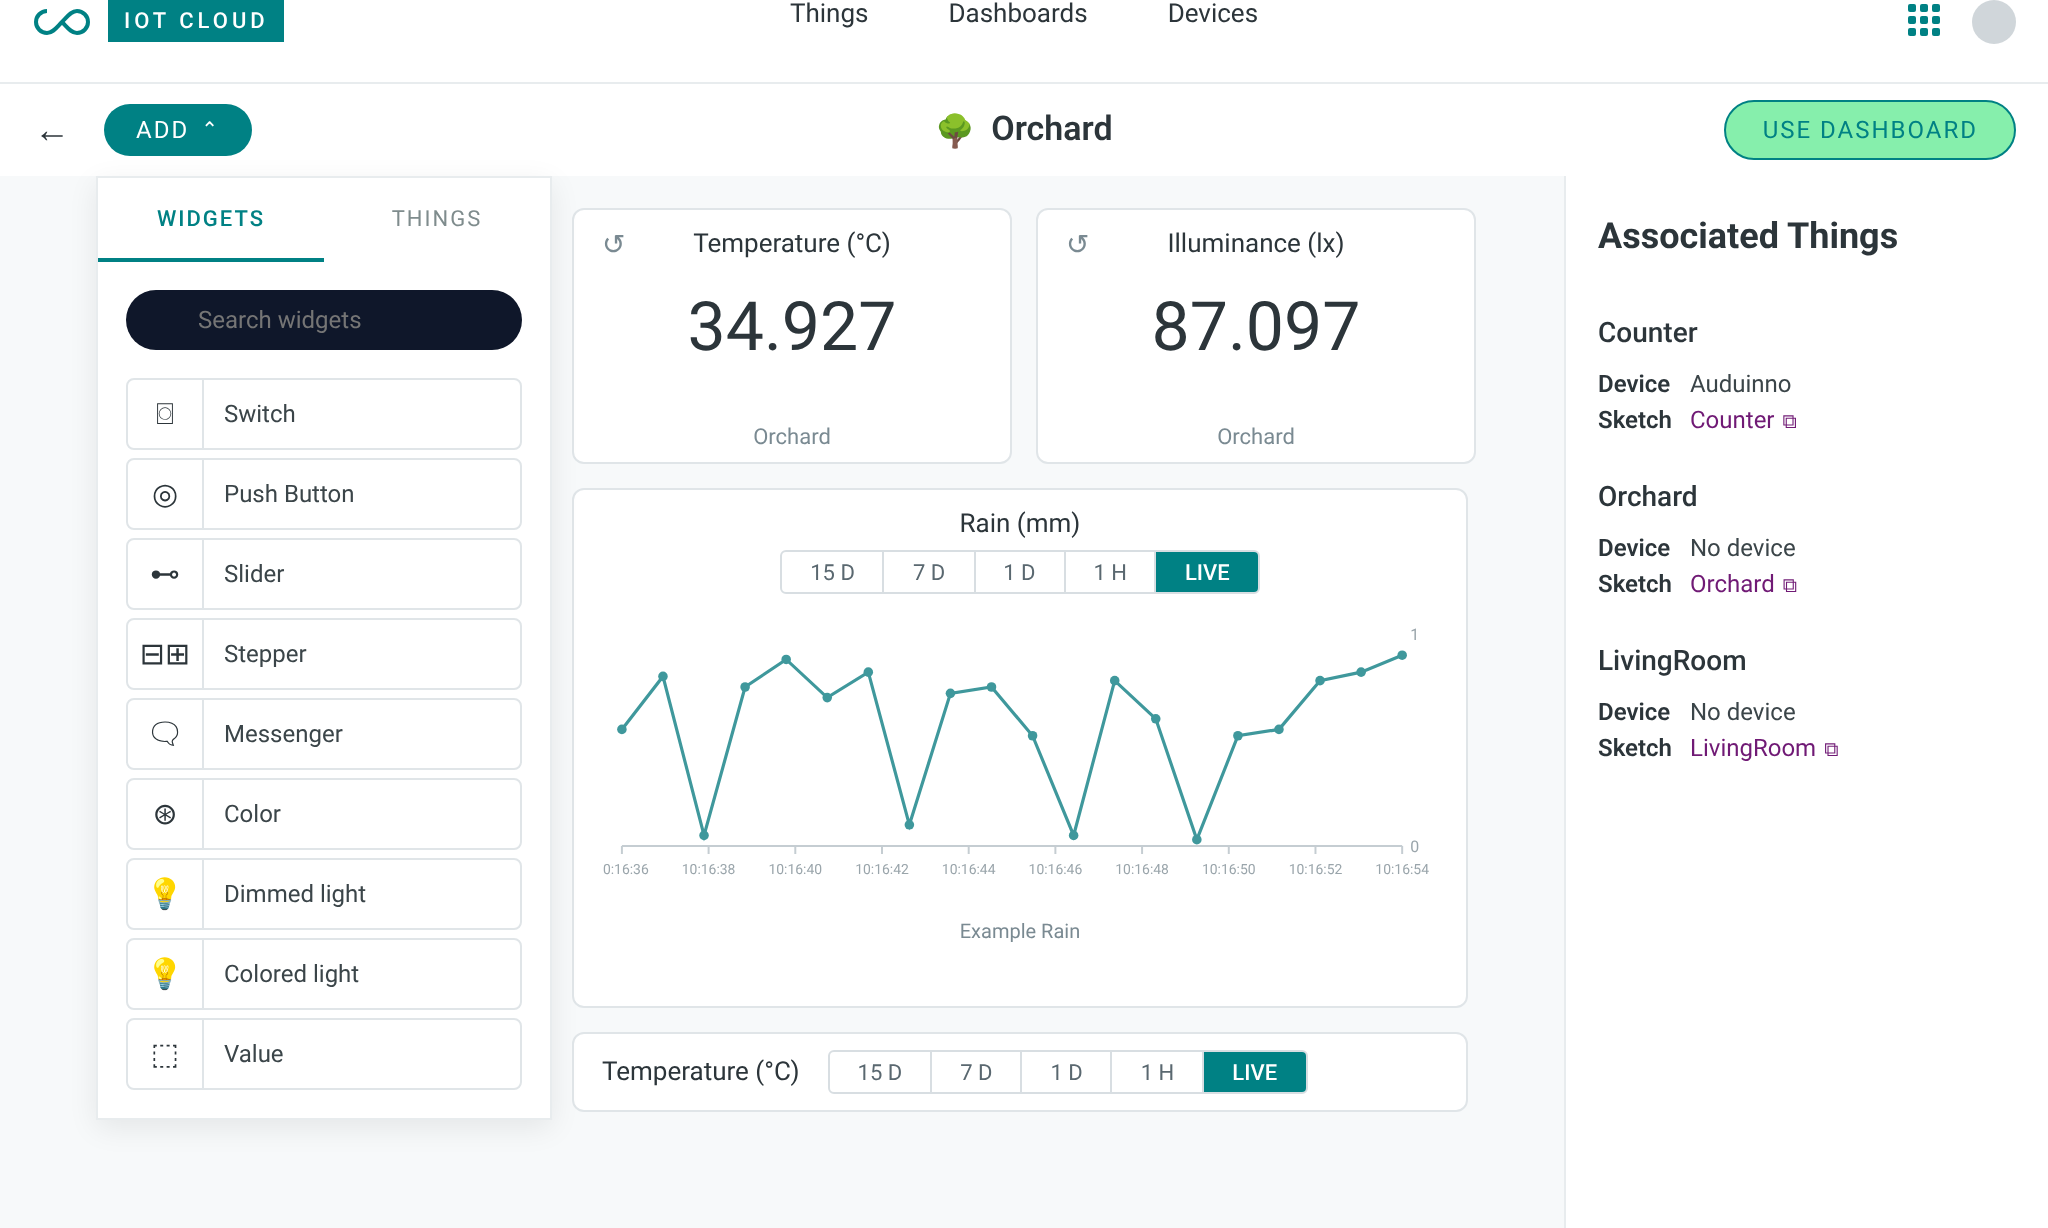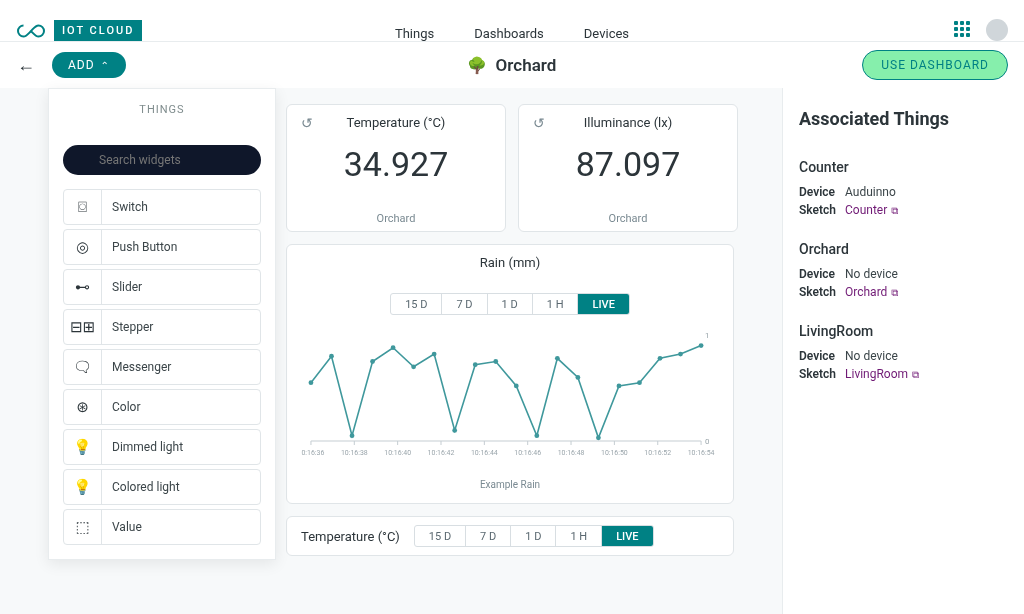--- a/index.html
+++ b/index.html
@@ -1,19 +1,19 @@
 <!DOCTYPE html>
 <html><head>
 <meta charset="utf-8">
 <style>
 * { margin:0; padding:0; box-sizing:border-box; font-family:-apple-system,BlinkMacSystemFont,"Segoe UI",Roboto,sans-serif; }
 body { background:#fff; width:1024px; height:614px; overflow:hidden; color:#2c353a; }
 
 
-.topbar { height:42px; display:flex; align-items:flex-end; padding:0 16px; border-bottom:1px solid #e8ecee; position:relative; }
+.topbar { height:42px; display:flex; align-items:flex-start; padding:0 16px; border-bottom:1px solid #e8ecee; position:relative; }
 .logo { display:flex; align-items:center; gap:8px; }
 .arduino-infinity { width:30px; height:18px; }
 .iot-cloud-badge { background:#008184; color:#fff; font-size:11px; letter-spacing:2px; padding:4px 8px; font-weight:500; }
 .nav-center { position:absolute; left:50%; transform:translateX(-50%); display:flex; gap:40px; font-size:13px; }
 .nav-link { cursor:pointer; }
 .topbar-right { margin-left:auto; display:flex; align-items:center; gap:14px; }
 .apps-grid { width:18px; height:18px; display:grid; grid-template-columns:repeat(3,4px); grid-template-rows:repeat(3,4px); gap:2px; }
 .apps-grid span { background:#008184; border-radius:1px; }
 .avatar { width:22px; height:22px; border-radius:50%; background:#d0d6da; }
 
@@ -48,21 +48,21 @@
 .value-card { width:220px; height:128px; display:flex; flex-direction:column; align-items:center; padding:10px 0 6px; }
 .card-head { display:flex; align-items:center; gap:8px; width:100%; padding:0 14px; justify-content:center; position:relative; }
 .history-icon { position:absolute; left:14px; font-size:14px; color:#7a8a92; }
 .card-title { font-size:13px; color:#2c353a; }
 .big-val { font-size:34px; font-weight:400; margin-top:14px; }
 .card-foot { font-size:11px; color:#7a8a92; margin-top:auto; }
 .value-row { display:flex; gap:12px; margin-left:238px; }
 
 
 .chart-card { width:448px; margin-left:238px; padding:10px 14px 12px; display:flex; flex-direction:column; align-items:center; }
-.chart-title { font-size:13px; margin-bottom:23px; }
+.chart-title { font-size:13px; margin-bottom:5px; }
 .range-pills { display:flex; border:1px solid #d8dee2; border-radius:3px; overflow:hidden; height:22px; }
 .pill { padding:0 14px; font-size:11px; display:flex; align-items:center; border-right:1px solid #d8dee2; cursor:pointer; color:#5a6870; }
 .pill:last-child { border-right:none; }
 .pill.live { background:#008184; color:#fff; font-weight:500; }
 .chart-area { width:100%; height:140px; margin-top:14px; }
 .chart-footer { font-size:10px; color:#7a8a92; margin-top:10px; }
 .chart-card-big { height:260px; }
 .chart-card-small { width:448px; margin-left:238px; padding:8px 14px; display:flex; align-items:center; gap:14px; }
 .chart-card-small .chart-title { margin:0; }
 
@@ -121,20 +121,21 @@
   </div>
   <button class="use-dash">USE DASHBOARD</button>
 </div>
 
 <div class="workspace">
 
   <div class="canvas">
 
     <div class="widget-panel">
       <div class="wp-tabs">
+        <div class="wp-tab active">WIDGETS</div>
         <div class="wp-tab">THINGS</div>
       </div>
       <div class="wp-search">
         <svg width="13" height="13" viewBox="0 0 24 24" fill="none" stroke="#7a8a92" stroke-width="2.5">
             <circle cx="10" cy="10" r="7"></circle>
             <path d="M21 21l-6-6"></path>
           </svg>
         <input placeholder="Search widgets" style="">
       </div>
       <div class="wp-list" id="wp-list">

